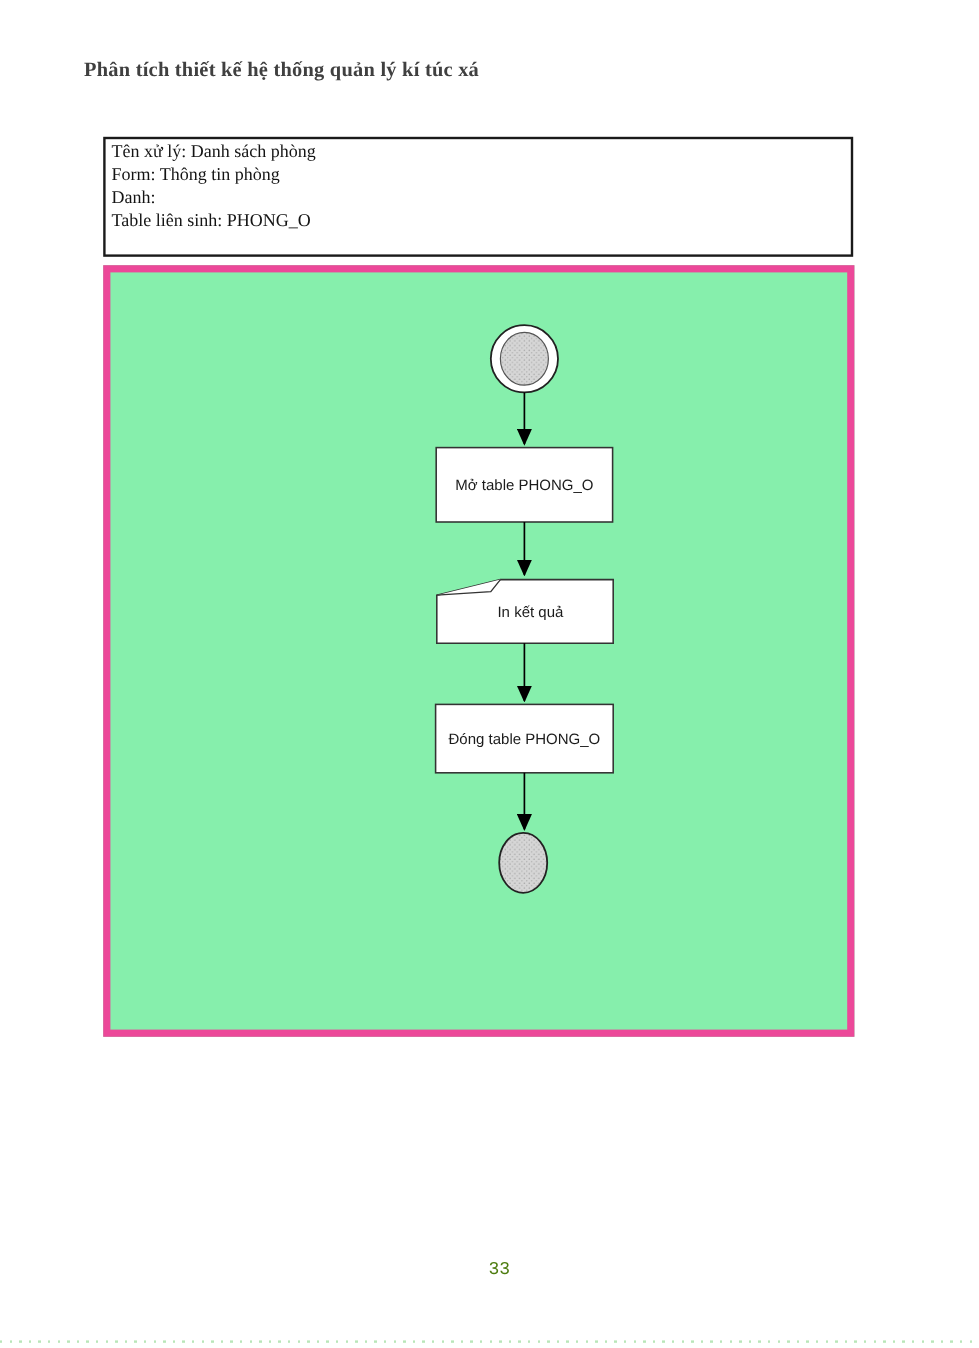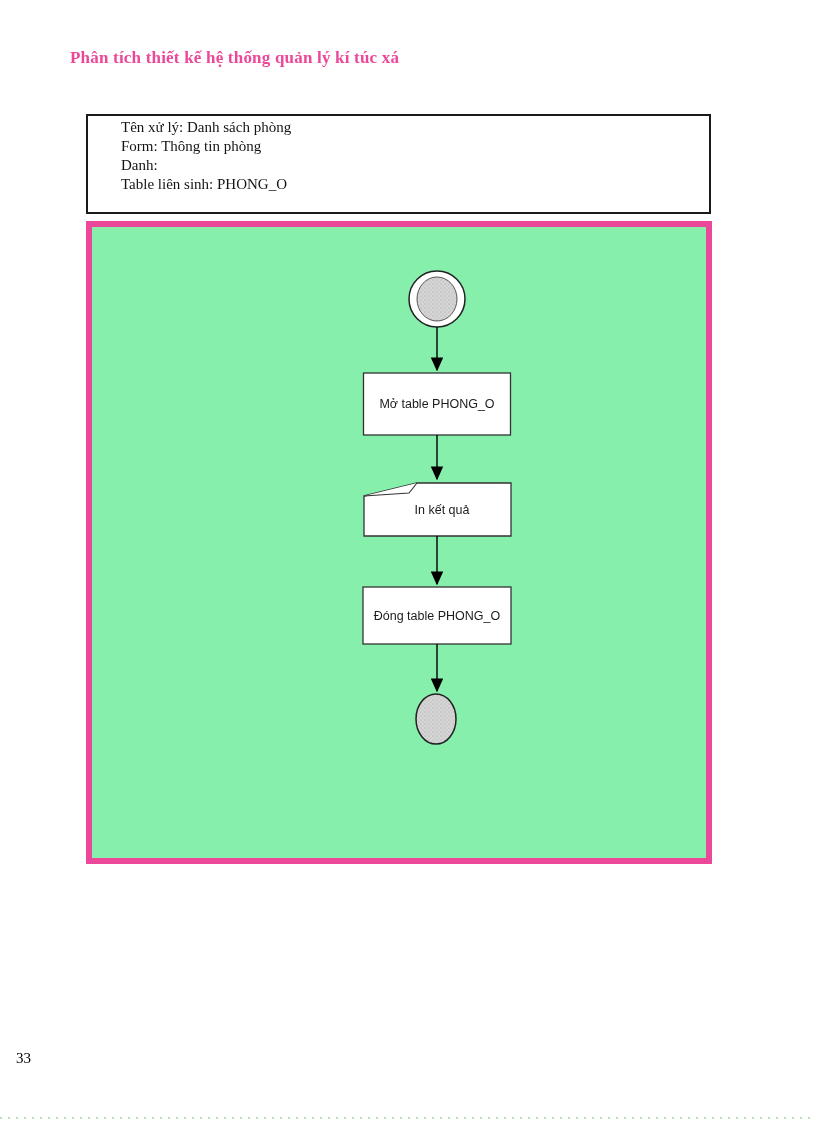--- a/index.html
+++ b/index.html
@@ -14,39 +14,38 @@
     overflow: hidden;
     margin: 0 auto;
   }
   .doc-title {
     position: absolute;
     left: 70px;
     top: 48px;
     font-family: "Liberation Serif", serif;
     font-size: 17px;
     font-weight: bold;
-    color: #ec4899;
+    color: #404040;
     letter-spacing: 0.2px;
   }
   .info-box {
     position: absolute;
     left: 86px;
     top: 114px;
     width: 625px;
     height: 100px;
     border: 2px solid #1a1a1a;
     padding: 2px 5px 0 5px;
   }
   .info-line {
     font-family: "Liberation Serif", serif;
     font-size: 15px;
     line-height: 19px;
     color: #141414;
     white-space: nowrap;
-    margin-left: 28px;
   }
   .flow-box {
     position: absolute;
     left: 86px;
     top: 221px;
     width: 626px;
     height: 643px;
     border: 6px solid #ec4899;
     background: #86efac;
   }
@@ -54,25 +53,25 @@
   .flow-label {
     font-family: "Liberation Sans", sans-serif;
     font-size: 12.5px;
     fill: #1b1b1b;
   }
   .page-number {
     position: absolute;
     left: 0;
     top: 1050px;
     width: 100%;
-    text-align: left;
+    text-align: center;
     text-indent: 16px;
-    font-family: Liberation Serif, serif;
+    font-family: Liberation Mono, monospace;
     font-size: 15px;
-    color: #000000;
+    color: #4d7c0f;
   }
   .bottom-dotted-line {
     position: absolute;
     left: 0;
     right: 0;
     bottom: 4px;
     height: 2px;
     background-image: repeating-linear-gradient(
       to right,
       #b9e6b9 0px, #b9e6b9 2px,

